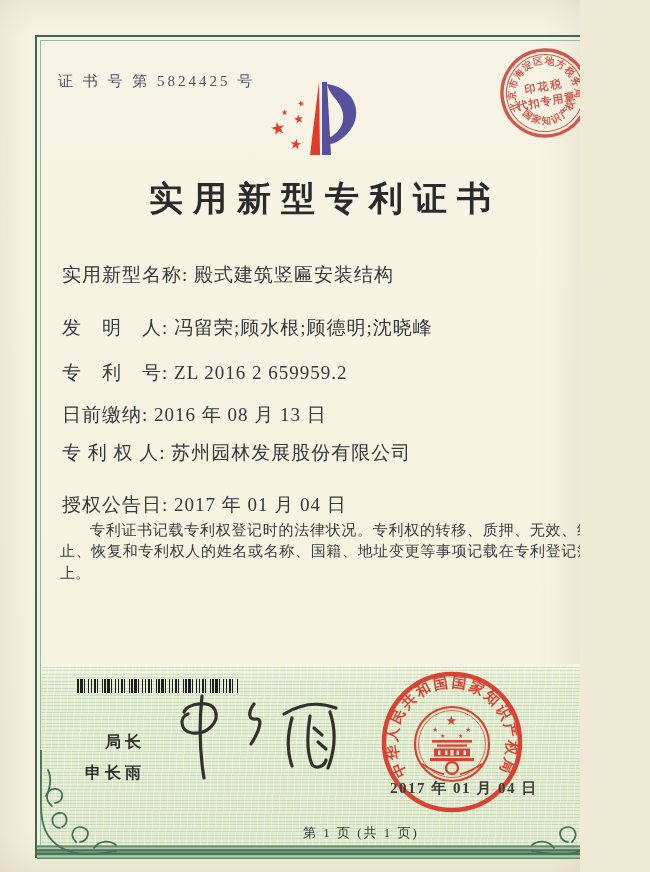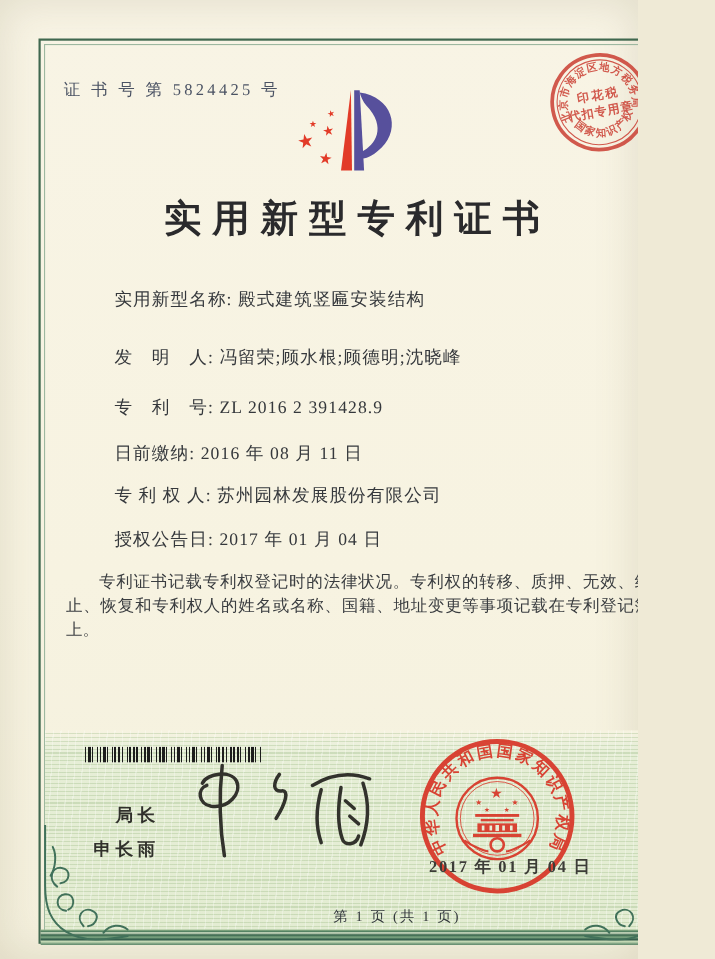--- a/index.html
+++ b/index.html
@@ -25,22 +25,22 @@
       repeating-linear-gradient(0deg, rgba(142,178,120,0.30) 0 1px, rgba(0,0,0,0) 1px 3.5px),
       linear-gradient(180deg, #f7f3e1 0%, rgba(233,240,219,0.85) 7%, #e6eed6 14%, #e3ecd2 100%);
   }
   .bottom-band{position:absolute;left:37px;top:845px;width:574px;height:14px;
     background:linear-gradient(180deg,#9dbd92 0,#4e7d5f 2px,#dfe9cf 3px,#35624a 5px,#7fa883 7px,#2e5948 9px,#c9dcb8 11px,#4e7d5f 14px);}
   .cert-no{position:absolute;left:58px;top:72px;font-size:15px;letter-spacing:3px;color:#4b5364;}
   .logo{position:absolute;left:253px;top:72px;}
   .title{position:absolute;left:0;top:176px;width:650px;text-align:center;
     font-size:34px;font-weight:700;letter-spacing:10px;color:#2a2a2c;}
   .fields{position:absolute;left:62px;top:0;width:530px;}
-  .field{position:absolute;left:0;font-size:16px;color:#35383c;letter-spacing:1px;white-space:nowrap;margin-left:42px;}
-  .f0{top:262px}.f1{top:315px}.f2{top:360px}.f3{top:402px}.f4{top:440px}.f5{top:480px}
+  .field{position:absolute;left:0;font-size:19px;color:#35383c;letter-spacing:1px;white-space:nowrap;}
+  .f0{top:262px}.f1{top:315px}.f2{top:360px}.f3{top:402px}.f4{top:440px}.f5{top:492px}
   .paras{position:absolute;left:60px;top:520px;width:532px;font-size:15px;
     line-height:21.3px;color:#3a3d40;text-align:justify;}
   .paras p{margin:0;text-indent:2em;}
   .barcode{position:absolute;left:77px;top:679px;width:161px;height:14px;
     background:repeating-linear-gradient(90deg,
       #1d1d1d 0 1.5px, transparent 1.5px 3px,
       #1d1d1d 3px 5.5px, transparent 5.5px 6.5px,
       #1d1d1d 6.5px 7.5px, transparent 7.5px 11px,
       #1d1d1d 11px 12px, transparent 12px 13.5px);}
   .signer{position:absolute;left:85px;top:726px;font-family:"Liberation Sans","DejaVu Sans",sans-serif;
@@ -99,22 +99,22 @@
     </text>
     <text x="0" y="-3" text-anchor="middle" fill="#cc4438" font-size="11" letter-spacing="2" font-weight="700">印花税</text>
     <text x="0" y="12" text-anchor="middle" fill="#cc4438" font-size="11" letter-spacing="1" font-weight="700">代扣专用章</text>
   </svg>
 
   <div class="title">实用新型专利证书</div>
 
   <div class="fields">
     <div class="field f0"><span>实用新型名称: </span><span>殿式建筑竖匾安装结构</span></div>
     <div class="field f1"><span>发　明　人: </span><span>冯留荣;顾水根;顾德明;沈晓峰</span></div>
-    <div class="field f2"><span>专　利　号: </span><span>ZL 2016 2 391428.9</span></div>
-    <div class="field f3"><span>日前缴纳: </span><span>2016 年 08 月 11 日</span></div>
+    <div class="field f2"><span>专　利　号: </span><span>ZL 2016 2 659959.2</span></div>
+    <div class="field f3"><span>日前缴纳: </span><span>2016 年 08 月 13 日</span></div>
     <div class="field f4"><span>专 利 权 人: </span><span>苏州园林发展股份有限公司</span></div>
     <div class="field f5"><span>授权公告日: </span><span>2017 年 01 月 04 日</span></div>
   </div>
 
   <div class="paras">
     <p>专利证书记载专利权登记时的法律状况。专利权的转移、质押、无效、终止、恢复和专利权人的姓名或名称、国籍、地址变更等事项记载在专利登记簿上。</p>
   </div>
 
   <div class="barcode"></div>
 

